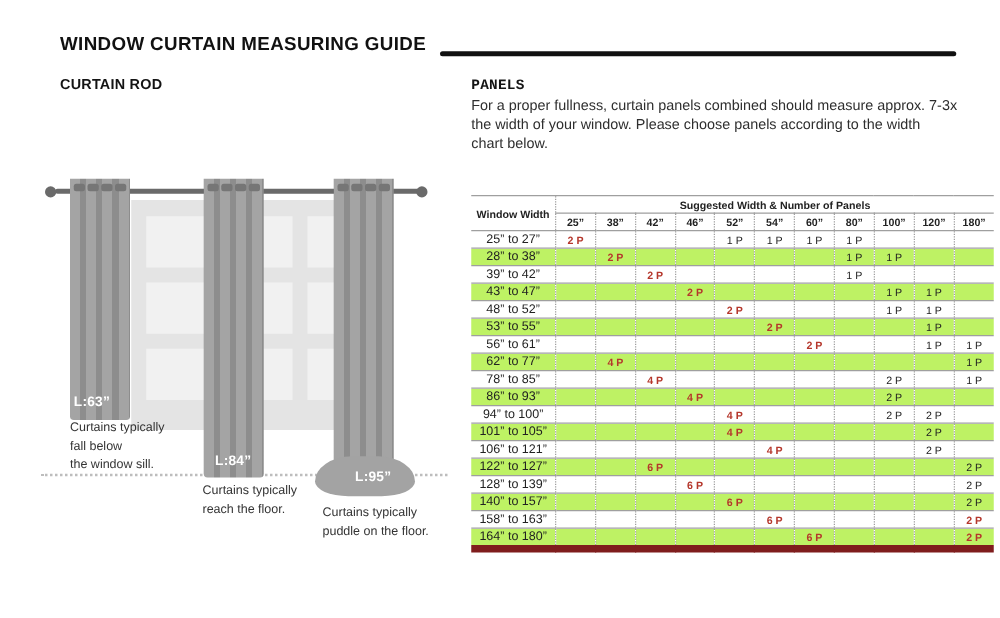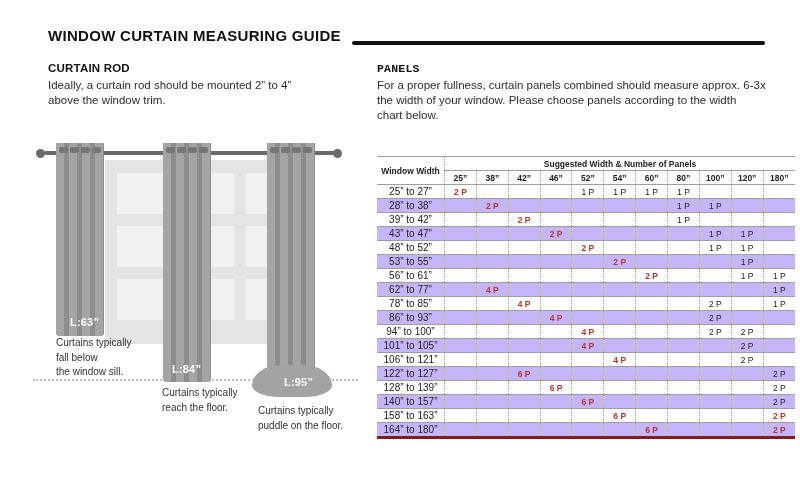--- a/index.html
+++ b/index.html
@@ -32,50 +32,48 @@
   .curtain{top:143px;width:48px;border-radius:0 0 3px 3px;
            background:repeating-linear-gradient(90deg,#a4a4a4 0 8px,#8d8d8d 8px 13px);}
   .curtain-1{left:56px;height:193px;}
   .curtain-2{left:163px;height:239px;}
   .curtain-3{left:267px;height:228px;}
   .grommets{position:absolute;top:4px;left:2px;right:2px;display:flex;justify-content:space-around;}
   .grommet{width:9px;height:6px;background:#767676;border-radius:2px;}
   .puddle{left:252px;top:365px;width:80px;height:32px;background:#a3a3a3;
           border-radius:50% 50% 45% 45% / 85% 85% 50% 50%;}
   .len-label{color:#fff;font-weight:700;font-size:11px;letter-spacing:.2px;}
-  .len-1{left:70px;top:316px;} .len-2{left:172px;top:363px;} .len-3{left:284px;top:376px;}
+  .len-1{left:59px;top:316px;} .len-2{left:172px;top:363px;} .len-3{left:284px;top:376px;}
   .caption{font-size:10px;line-height:14.5px;color:#333;white-space:pre-line;}
   .cap-1{left:56px;top:336px;} .cap-2{left:162px;top:386px;} .cap-3{left:258px;top:404px;}
 
   
   .panel-table{left:377px;top:156px;width:418px;border-collapse:collapse;table-layout:fixed;
-               font-size:8.5px;color:#222;border-top:1px solid #9f9f9f;border-bottom:3px solid #7f1d1d;}
+               font-size:8.5px;color:#222;border-top:1px solid #9f9f9f;border-bottom:6px solid #7f1d1d;}
   .panel-table th,.panel-table td{height:13px;padding:0;text-align:center;font-weight:400;
                overflow:hidden;white-space:nowrap;}
   .panel-table .corner{width:67px;font-weight:700;border-right:1px dotted #9f9f9f;font-size:8.5px;}
   .panel-table .span-head{font-weight:700;border-bottom:1px solid #9f9f9f;}
   .panel-table .col-head th{font-weight:700;border-bottom:1px solid #9f9f9f;
                border-left:1px dotted #9f9f9f;}
   .panel-table .col-head th:first-child{border-left:none;}
   .panel-table tbody td{border-top:1px solid #9f9f9f;border-left:1px dotted #9f9f9f;}
   .panel-table tbody td.rowlabel{border-left:none;font-size:10px;}
-  .panel-table tbody tr.alt{background:#c4b5fd;}
+  .panel-table tbody tr.alt{background:#bef264;}
   .panel-table td.red{color:#b5372c;font-weight:700;}
 </style>
 </head>
 <body>
 
 <div class="page">
 
   <div class="abs title">WINDOW CURTAIN MEASURING GUIDE</div>
   <div class="abs title-rule"></div>
 
   <div class="abs sec-head rod-head">CURTAIN ROD</div>
-  <div class="abs copy rod-copy">Ideally, a curtain rod should be mounted 2” to 4”
-above the window trim.</div>
 
   <div class="abs floor-line"></div>
   <div class="abs window">
     <div class="panes">
       <div class="pane"></div>
         <div class="pane"></div>
         <div class="pane"></div>
       <div class="pane"></div>
         <div class="pane"></div>
         <div class="pane"></div>
@@ -119,21 +117,21 @@
   <div class="abs len-label len-3">L:95”</div>
   <div class="abs caption cap-1">Curtains typically
 fall below
 the window sill.</div>
   <div class="abs caption cap-2">Curtains typically
 reach the floor.</div>
   <div class="abs caption cap-3">Curtains typically
 puddle on the floor.</div>
 
   <div class="abs sec-head panels-head">PANELS</div>
-  <div class="abs copy panels-copy">For a proper fullness, curtain panels combined should measure approx. 6-3x
+  <div class="abs copy panels-copy">For a proper fullness, curtain panels combined should measure approx. 7-3x
 the width of your window. Please choose panels according to the width
 chart below.</div>
 
   <table class="abs panel-table">
     <thead>
       <tr>
         <th class="corner" rowspan="2">Window Width</th>
         <th class="span-head" colspan="11">Suggested Width &amp; Number of Panels</th>
       </tr>
       <tr class="col-head" id="col-header-row">

